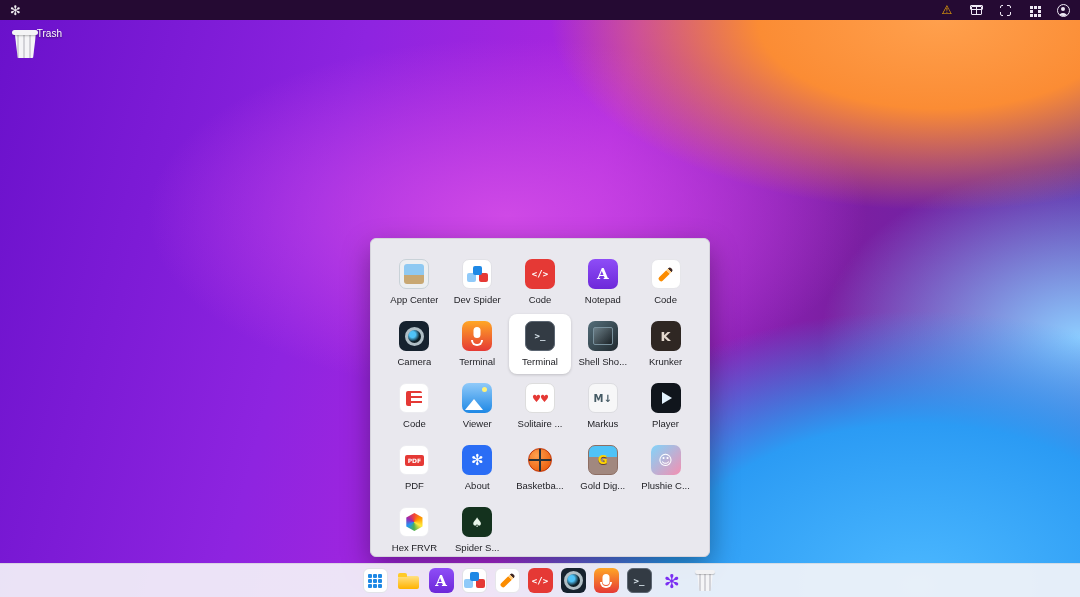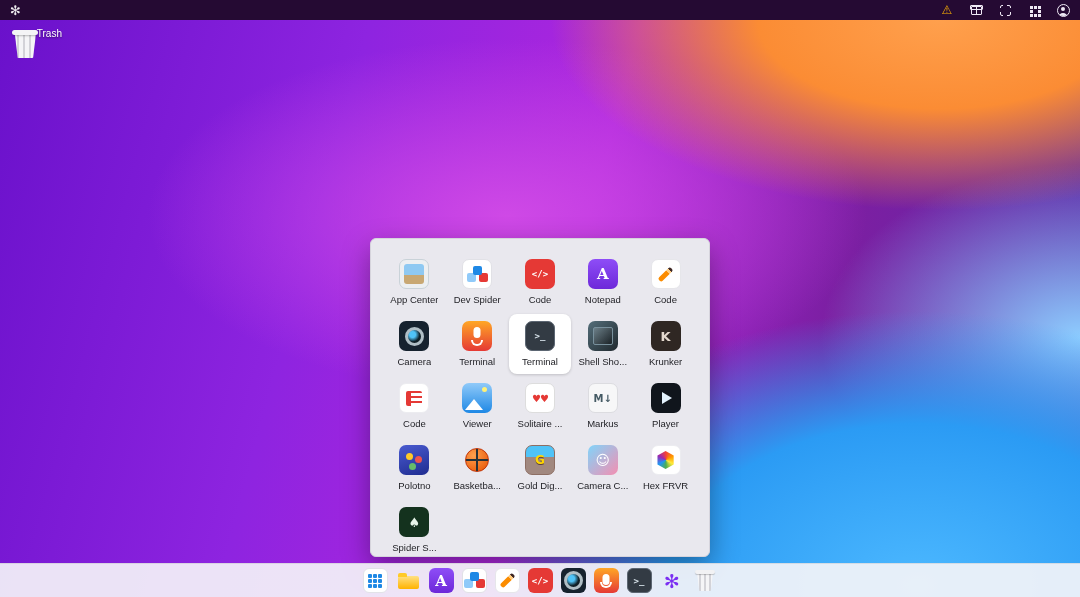--- a/index.html
+++ b/index.html
@@ -228,34 +228,38 @@
         </div>
         <div class="cell">
           <span class="app-icon ic-markus"></span>
           <span class="cell-label">Markus</span>
         </div>
         <div class="cell">
           <span class="app-icon ic-player"></span>
           <span class="cell-label">Player</span>
         </div>
         <div class="cell">
-          <span class="app-icon ic-polotno"></span>
-          <span class="cell-label">Polotno</span>
+          <span class="app-icon ic-pdf"></span>
+          <span class="cell-label">PDF</span>
+        </div>
+        <div class="cell">
+          <span class="app-icon ic-about"></span>
+          <span class="cell-label">About</span>
         </div>
         <div class="cell">
           <span class="app-icon ic-basketball"></span>
           <span class="cell-label">Basketba...</span>
         </div>
         <div class="cell">
           <span class="app-icon ic-gold-digger"></span>
           <span class="cell-label">Gold Dig...</span>
         </div>
         <div class="cell">
           <span class="app-icon ic-plushie-creator"></span>
-          <span class="cell-label">Camera C...</span>
+          <span class="cell-label">Plushie C...</span>
         </div>
         <div class="cell">
           <span class="app-icon ic-hex-frvr"></span>
           <span class="cell-label">Hex FRVR</span>
         </div>
         <div class="cell">
           <span class="app-icon ic-spider-solitaire"></span>
           <span class="cell-label">Spider S...</span>
         </div>
       </div>

